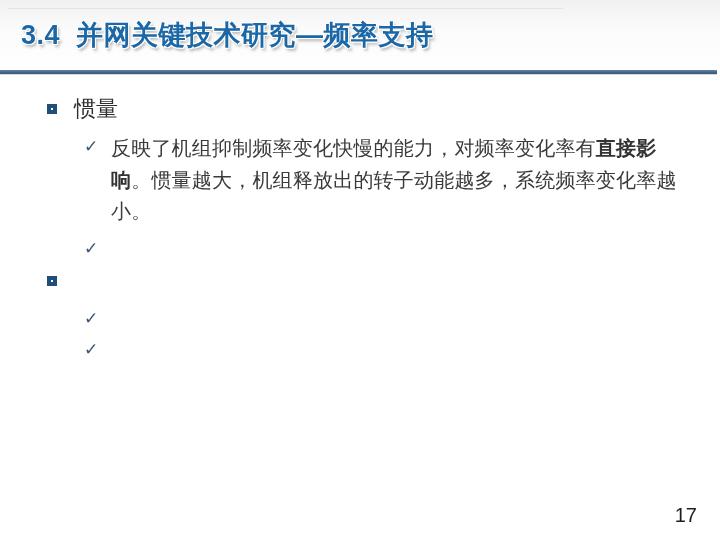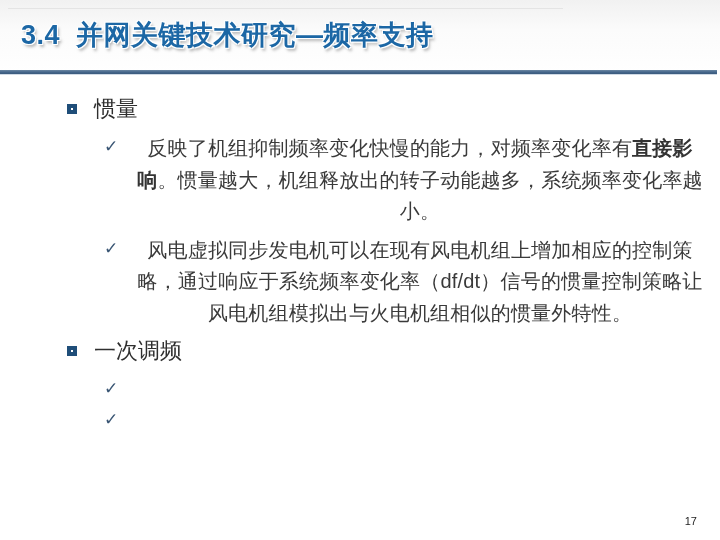--- a/index.html
+++ b/index.html
@@ -40,21 +40,21 @@
   }
   .header-divider {
     position: absolute;
     left: 0; right: 3px; bottom: 0;
     height: 4px;
     background: linear-gradient(180deg, #6b87a3 0%, var(--divider-slate, #44658a) 55%, #3a5a7d 100%);
     box-shadow: 0 1px 0 rgba(120,150,180,0.35);
   }
 
   
-  .slide-body { padding: 16px 0 0 60px; }
+  .slide-body { padding: 16px 0 0 40px; }
 
   .sec-head {
     display: flex;
     align-items: center;
     margin: 4px 0 9px 0;
     height: 30px;
   }
   .square-bullet {
     width: 10px; height: 10px;
     border: 4px solid var(--bullet-navy, #1f4e79);
@@ -77,29 +77,28 @@
     font-size: 17px;
     font-weight: bold;
     color: var(--check-slate, #3a5674);
   }
   .item-text {
     width: 578px;
     font-size: 20px;
     line-height: 31.5px;
     color: #3a3a3a;
     letter-spacing: 0.2px;
-    text-align: center;
   }
   .item-text b { font-weight: bold; color: #333333; }
 
   
   .page-number {
     position: absolute;
     right: 23px; bottom: 13px;
-    font-size: 11px;
+    font-size: 20px;
     font-weight: 500;
     color: #1d1d1d;
   }
 </style>
 </head>
 <body>
 
 <div class="slide">
 
   <header class="slide-header">
@@ -115,28 +114,26 @@
         <h2 class="sec-title">惯量</h2>
       </div>
 
       <div class="item">
         <span class="check">✓</span>
         <p class="item-text"><span>反映了机组抑制频率变化快慢的能力，对频率变化率有</span><b>直接影响</b><span>。惯量越大，机组释放出的转子动能越多，系统频率变化率越小。</span></p>
       </div>
 
       <div class="item">
         <span class="check">✓</span>
-        <p class="item-text"><span>风电虚拟同步发电机可以在现有风电机组上增加相应的控制策略，通过响应于系统频率变化率（df/dt）信号的惯量控制策略让风电机组模拟出与火电机组相似的惯量外特性。</span></p>
       </div>
     </section>
 
     <section>
       <div class="sec-head">
         <span class="square-bullet"></span>
-        <h2 class="sec-title">一次调频</h2>
       </div>
 
       <div class="item">
         <span class="check">✓</span>
       </div>
 
       <div class="item">
         <span class="check">✓</span>
       </div>
     </section>

